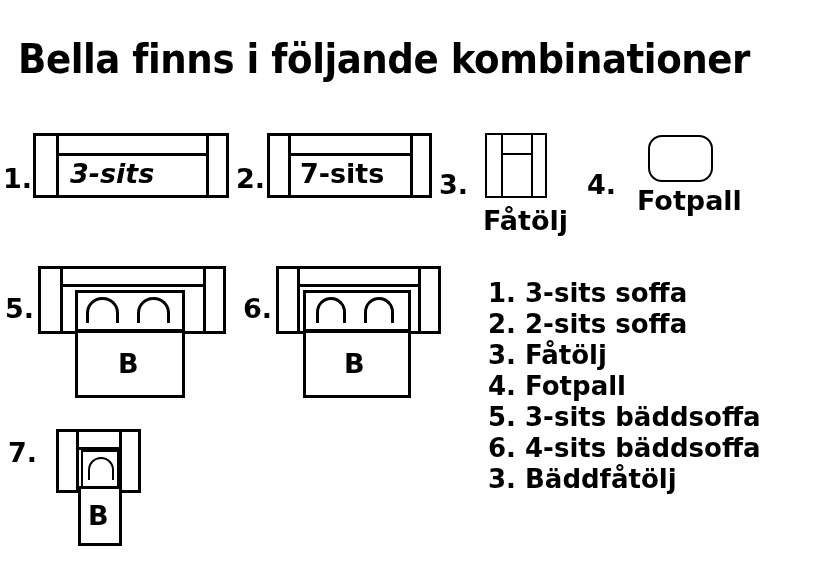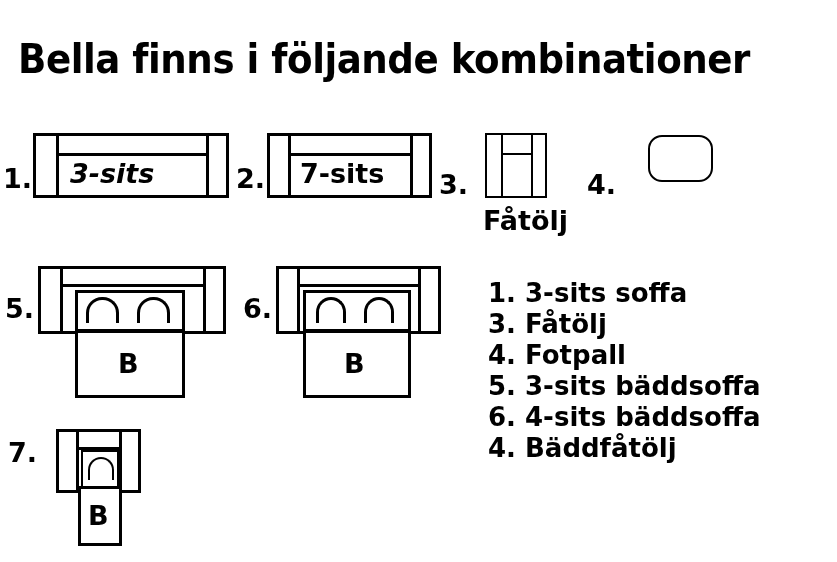--- a/index.html
+++ b/index.html
@@ -140,20 +140,21 @@
   <div>
     <div class="bx-thin" style="left:485px; top:110px; width:62px; height:65px;"></div>
     <div class="vline" style="left:501px; top:110px; height:65px; width:2px;"></div>
     <div class="vline" style="left:531px; top:110px; height:65px; width:2px;"></div>
     <div class="hline" style="left:501px; top:130px; width:31px; height:2px;"></div>
   </div>
   <div class="cap" style="left:483px; top:184px;">Fåtölj</div>
 
   <div class="num" style="left:587px; top:148px;">4.</div>
   <div class="stool" style="left:648px; top:112px; width:65px; height:47px;"></div>
+  <div class="cap" style="left:637px; top:164px;">Fotpall</div>
 
   <div class="num" style="left:5px; top:272px;">5.</div>
   <div>
 
     <div class="bx" style="left:38px; top:243px; width:188px; height:68px;"></div>
     <div class="vline" style="left:60px; top:243px; height:68px;"></div>
     <div class="vline" style="left:203px; top:243px; height:68px;"></div>
     <div class="hline" style="left:60px; top:261px; width:146px;"></div>
 
     <div class="bx" style="left:75px; top:267px; width:110px; height:42px;"></div>
@@ -184,20 +185,21 @@
     <div class="vline" style="left:119px; top:406px; height:64px;"></div>
     <div class="hline" style="left:76px; top:424px; width:46px;"></div>
     <div class="bx-thin" style="left:81px; top:427px; width:38px; height:38px;"></div>
     <div class="pillow-sm" style="left:88px; top:434px; width:26px; height:23px;"></div>
     <div class="bx" style="left:78px; top:463px; width:44px; height:60px;"></div>
   </div>
   <div class="inlabel" style="left:88px; top:479px;">B</div>
 
   <div class="legend">
     <div>1. 3-sits soffa</div>
+    <div>2. 2-sits soffa</div>
     <div>3. Fåtölj</div>
     <div>4. Fotpall</div>
     <div>5. 3-sits bäddsoffa</div>
     <div>6. 4-sits bäddsoffa</div>
-    <div>4. Bäddfåtölj</div>
+    <div>3. Bäddfåtölj</div>
   </div>
 
 </div>
 
 </body></html>

